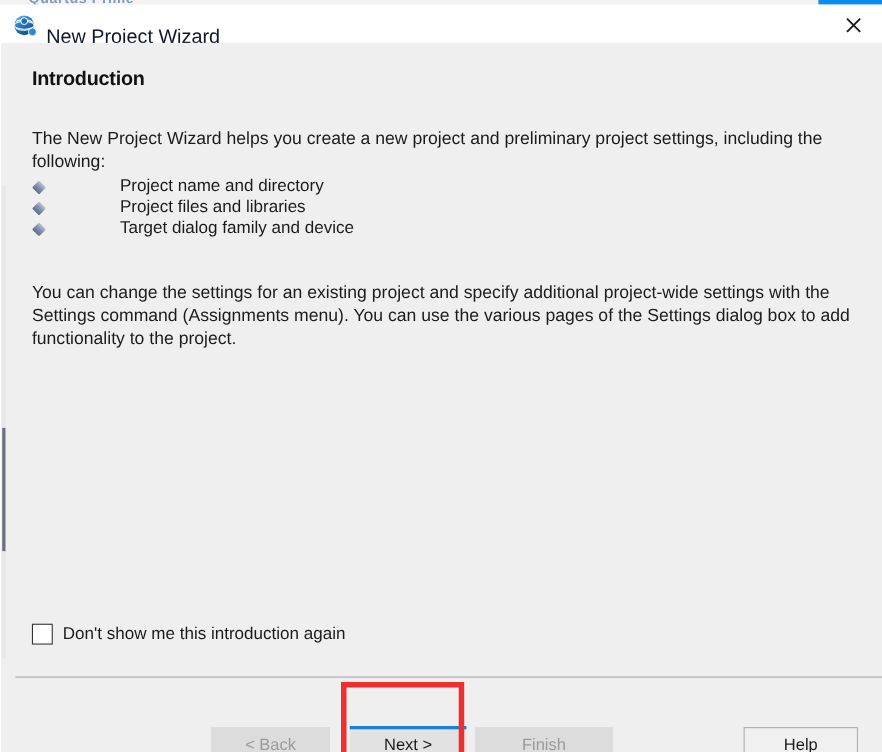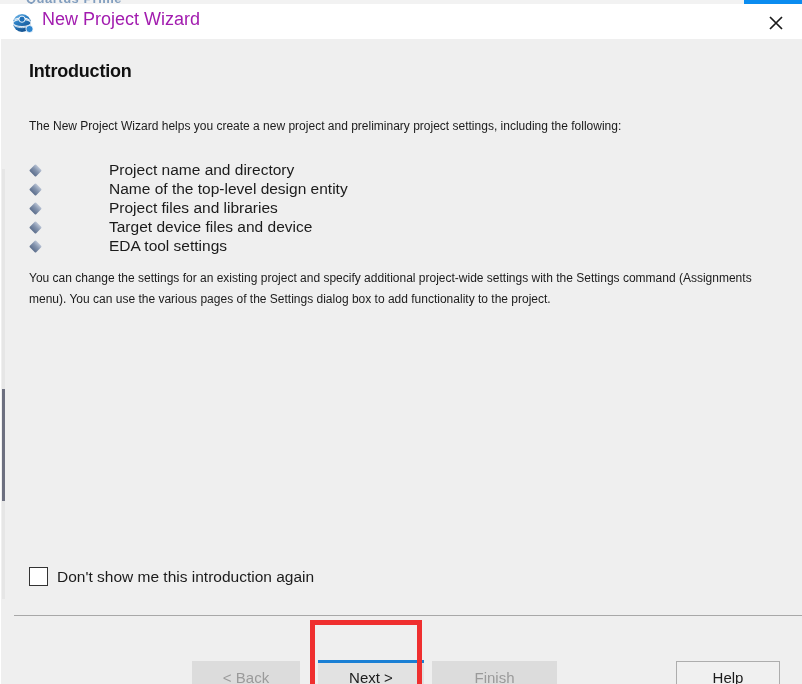--- a/index.html
+++ b/index.html
@@ -43,22 +43,22 @@
 
   
   #titlebar{
     position:absolute;left:0;top:4px;width:802px;height:35px;
     background:#ffffff;
   }
   #app-icon{
     position:absolute;left:12px;top:9px;width:22px;height:22px;
   }
   #title-text{
-    position:absolute;left:42px;top:3px;
-    font-size:18px;color:#a21caf;line-height:24px;white-space:nowrap;text-align:right;
+    position:absolute;left:42px;top:17px;
+    font-size:18px;color:#0f172a;line-height:24px;white-space:nowrap;text-align:right;
   }
   #dlg-close{
     position:absolute;left:760px;top:6px;
     width:32px;height:26px;cursor:default;
   }
   #dlg-close svg{display:block;}
 
   
   #client{
     position:absolute;left:0;top:39px;width:802px;height:645px;
@@ -81,24 +81,24 @@
 
   
   #page-title{
     position:absolute;left:29px;top:22px;
     font-size:18px;font-weight:bold;color:#111111;
     letter-spacing:-.2px;white-space:nowrap;
   }
 
   .para{
     position:absolute;
-    font-size:12px;color:#1b1b1b;line-height:21px;
+    font-size:16px;color:#1b1b1b;line-height:21px;
   }
   #intro-para{ left:29px;top:77px;width:740px; }
-  #closing-para{ left:29px;top:229px;width:745px; }
+  #closing-para{ left:29px;top:217px;width:745px; }
 
   #bullet-list{
     position:absolute;left:29px;top:122px;width:700px;
   }
   .bullet-row{
     position:relative;height:19px;
   }
   .bullet-mark{
     position:absolute;left:2px;top:5px;width:9px;height:9px;
     background:linear-gradient(180deg,#b9c3d4 0%,#8494ae 45%,#5d6f8d 100%);
@@ -216,33 +216,25 @@
 
     <div class="para" id="intro-para">The New Project Wizard helps you create a new project and preliminary project settings, including the following:</div>
 
     <div id="bullet-list">
       <div class="bullet-row">
         <span class="bullet-mark"></span>
         <span class="bullet-text">Project name and directory</span>
       </div>
       <div class="bullet-row">
         <span class="bullet-mark"></span>
-        <span class="bullet-text">Name of the top-level design entity</span>
-      </div>
-      <div class="bullet-row">
-        <span class="bullet-mark"></span>
         <span class="bullet-text">Project files and libraries</span>
       </div>
       <div class="bullet-row">
         <span class="bullet-mark"></span>
-        <span class="bullet-text">Target device files and device</span>
-      </div>
-      <div class="bullet-row">
-        <span class="bullet-mark"></span>
-        <span class="bullet-text">EDA tool settings</span>
+        <span class="bullet-text">Target dialog family and device</span>
       </div>
     </div>
 
     <div class="para" id="closing-para">You can change the settings for an existing project and specify additional project-wide settings with the Settings command (Assignments menu). You can use the various pages of the Settings dialog box to add functionality to the project.</div>
 
     <div id="dont-show-row">
       <div id="dont-show-box"></div>
       <div id="dont-show-label">Don't show me this introduction again</div>
     </div>
 

